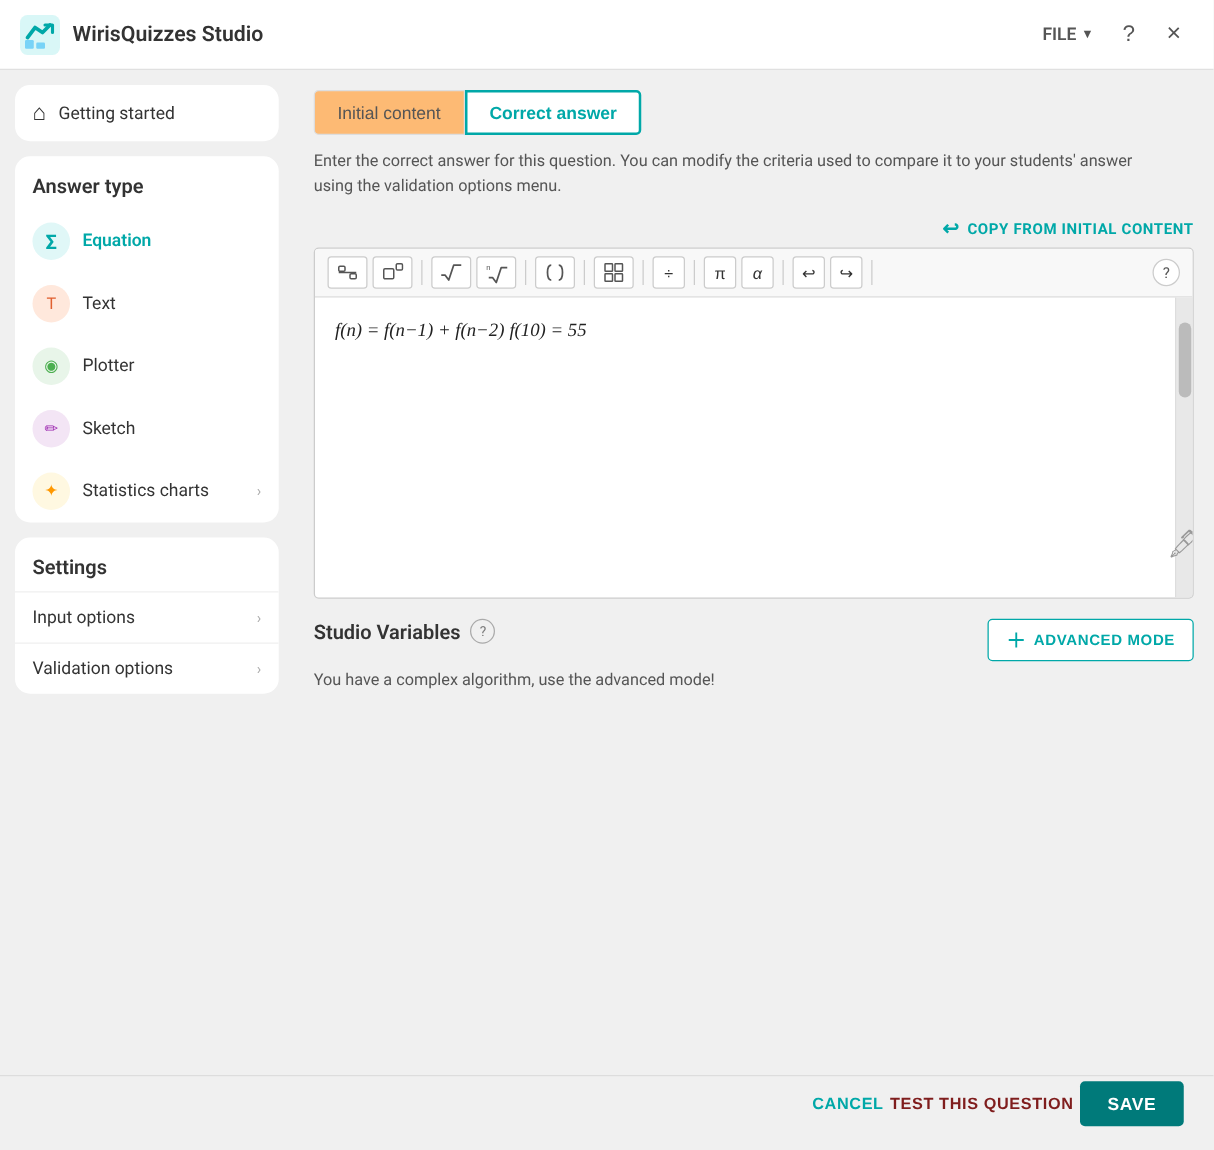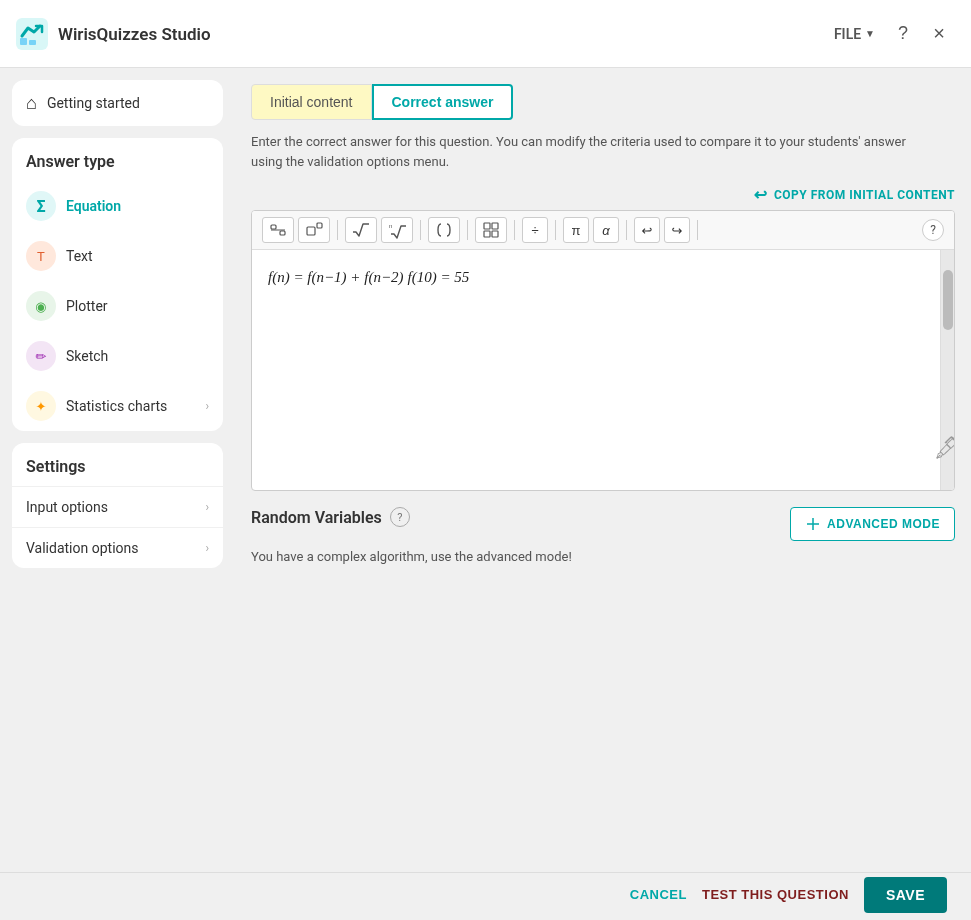--- a/index.html
+++ b/index.html
@@ -8,21 +8,21 @@
       background: #f0f0f0;
       width: 971px;
       height: 920px;
       overflow: hidden;
       position: relative;
     }
 
     
     .header {
       background: #ffffff;
-      height: 68px;
+      height: 56px;
       display: flex;
       align-items: center;
       padding: 0 16px;
       border-bottom: 1px solid #e0e0e0;
       position: relative;
     }
     .logo-icon {
       width: 32px;
       height: 32px;
       margin-right: 10px;
@@ -170,21 +170,21 @@
     .tabs {
       display: flex;
       gap: 0;
       margin-bottom: 12px;
     }
     .tab {
       padding: 8px 18px;
       font-size: 14px;
       cursor: pointer;
       border: 1px solid #ccc;
-      background: #fef9c3;
+      background: #fdba74;
       color: #555;
       border-radius: 4px 0 0 4px;
     }
     .tab:last-child { border-radius: 0 4px 4px 0; text-align: right; }
     .tab.active {
       background: #fff;
       color: #00a8a8;
       border-color: #00a8a8;
       border-width: 2px;
       font-weight: 600;
@@ -352,21 +352,21 @@
     }
 
     
     .footer {
       height: 44px;
       background: #f0f0f0;
       display: flex;
       align-items: center;
       justify-content: flex-end;
       padding: 0 24px;
-      gap: 15px;
+      gap: 5px;
       border-top: 1px solid #ddd;
     }
     .btn-cancel {
       background: transparent;
       border: none;
       color: #00a8a8;
       font-size: 13px;
       font-weight: 700;
       cursor: pointer;
       letter-spacing: 0.5px;
@@ -573,21 +573,21 @@
         <div class="editor-scrollbar">
           <div class="scroll-thumb"></div>
           <div class="scroll-cursor" style="font-size:22px; color:#999;">🖋</div>
         </div>
       </div>
     </div>
 
     <div>
       <div class="random-vars-section">
         <div class="random-vars-left">
-          <span class="random-vars-title">Random Variables</span>
+          <span class="random-vars-title">Studio Variables</span>
           <div class="help-circle">?</div>
         </div>
         <button class="advanced-mode-btn">
           <svg width="16" height="16" viewBox="0 0 16 16">
               <line x1="2" y1="8" x2="14" y2="8" stroke="#00a8a8" stroke-width="1.5"></line>
               <line x1="8" y1="2" x2="8" y2="14" stroke="#00a8a8" stroke-width="1.5"></line>
             </svg>
           <span>ADVANCED MODE</span>
         </button>
       </div>

